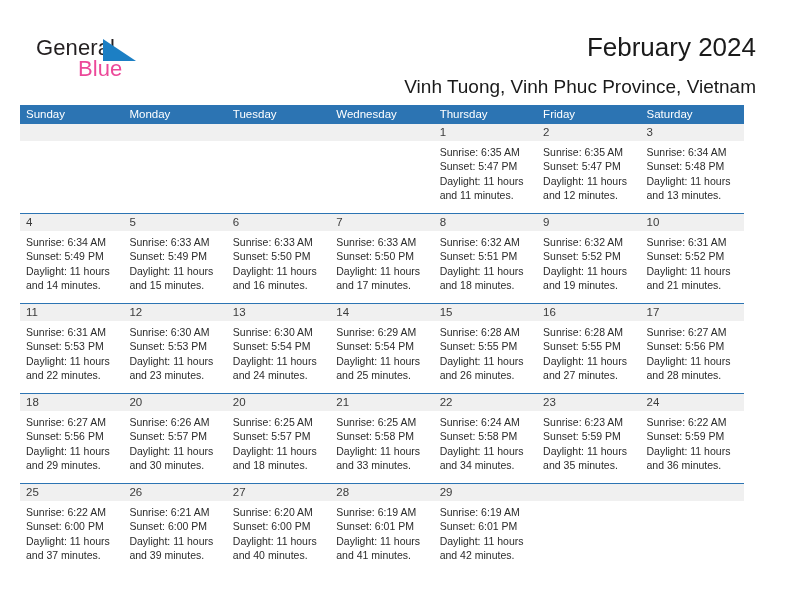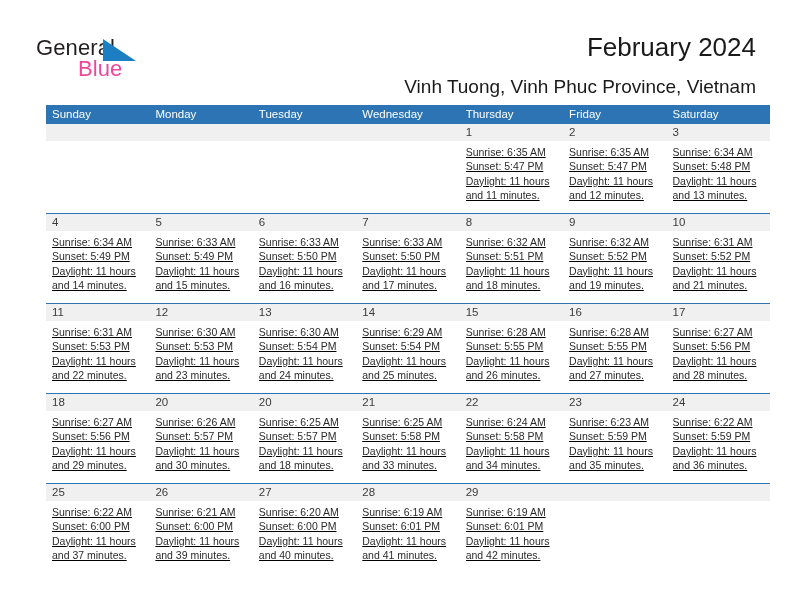--- a/index.html
+++ b/index.html
@@ -82,21 +82,21 @@
     top: 76px;
     font-size: 19px;
     color: #1a1a1a;
     text-align: right;
     white-space: nowrap;
   }
 
   
   .calendar {
     position: absolute;
-    left: 46px;
+    left: 20px;
     top: 105px;
     width: 724px;
   }
 
   .weekday-row {
     display: flex;
     background: #2c74b3;
     height: 19px;
   }
   .weekday {
@@ -121,21 +121,20 @@
 
   .week-numbers {
     display: flex;
     background: #f0f0f0;
     height: 17px;
   }
   .week-body {
     display: flex;
     background: #ffffff;
     height: 72px;
-    text-decoration: underline;
   }
 
   .daynum {
     flex: 1 1 0;
     min-width: 0;
     font-size: 11.5px;
     line-height: 17px;
     color: #3b3b3b;
     padding-left: 6px;
     box-sizing: border-box;

